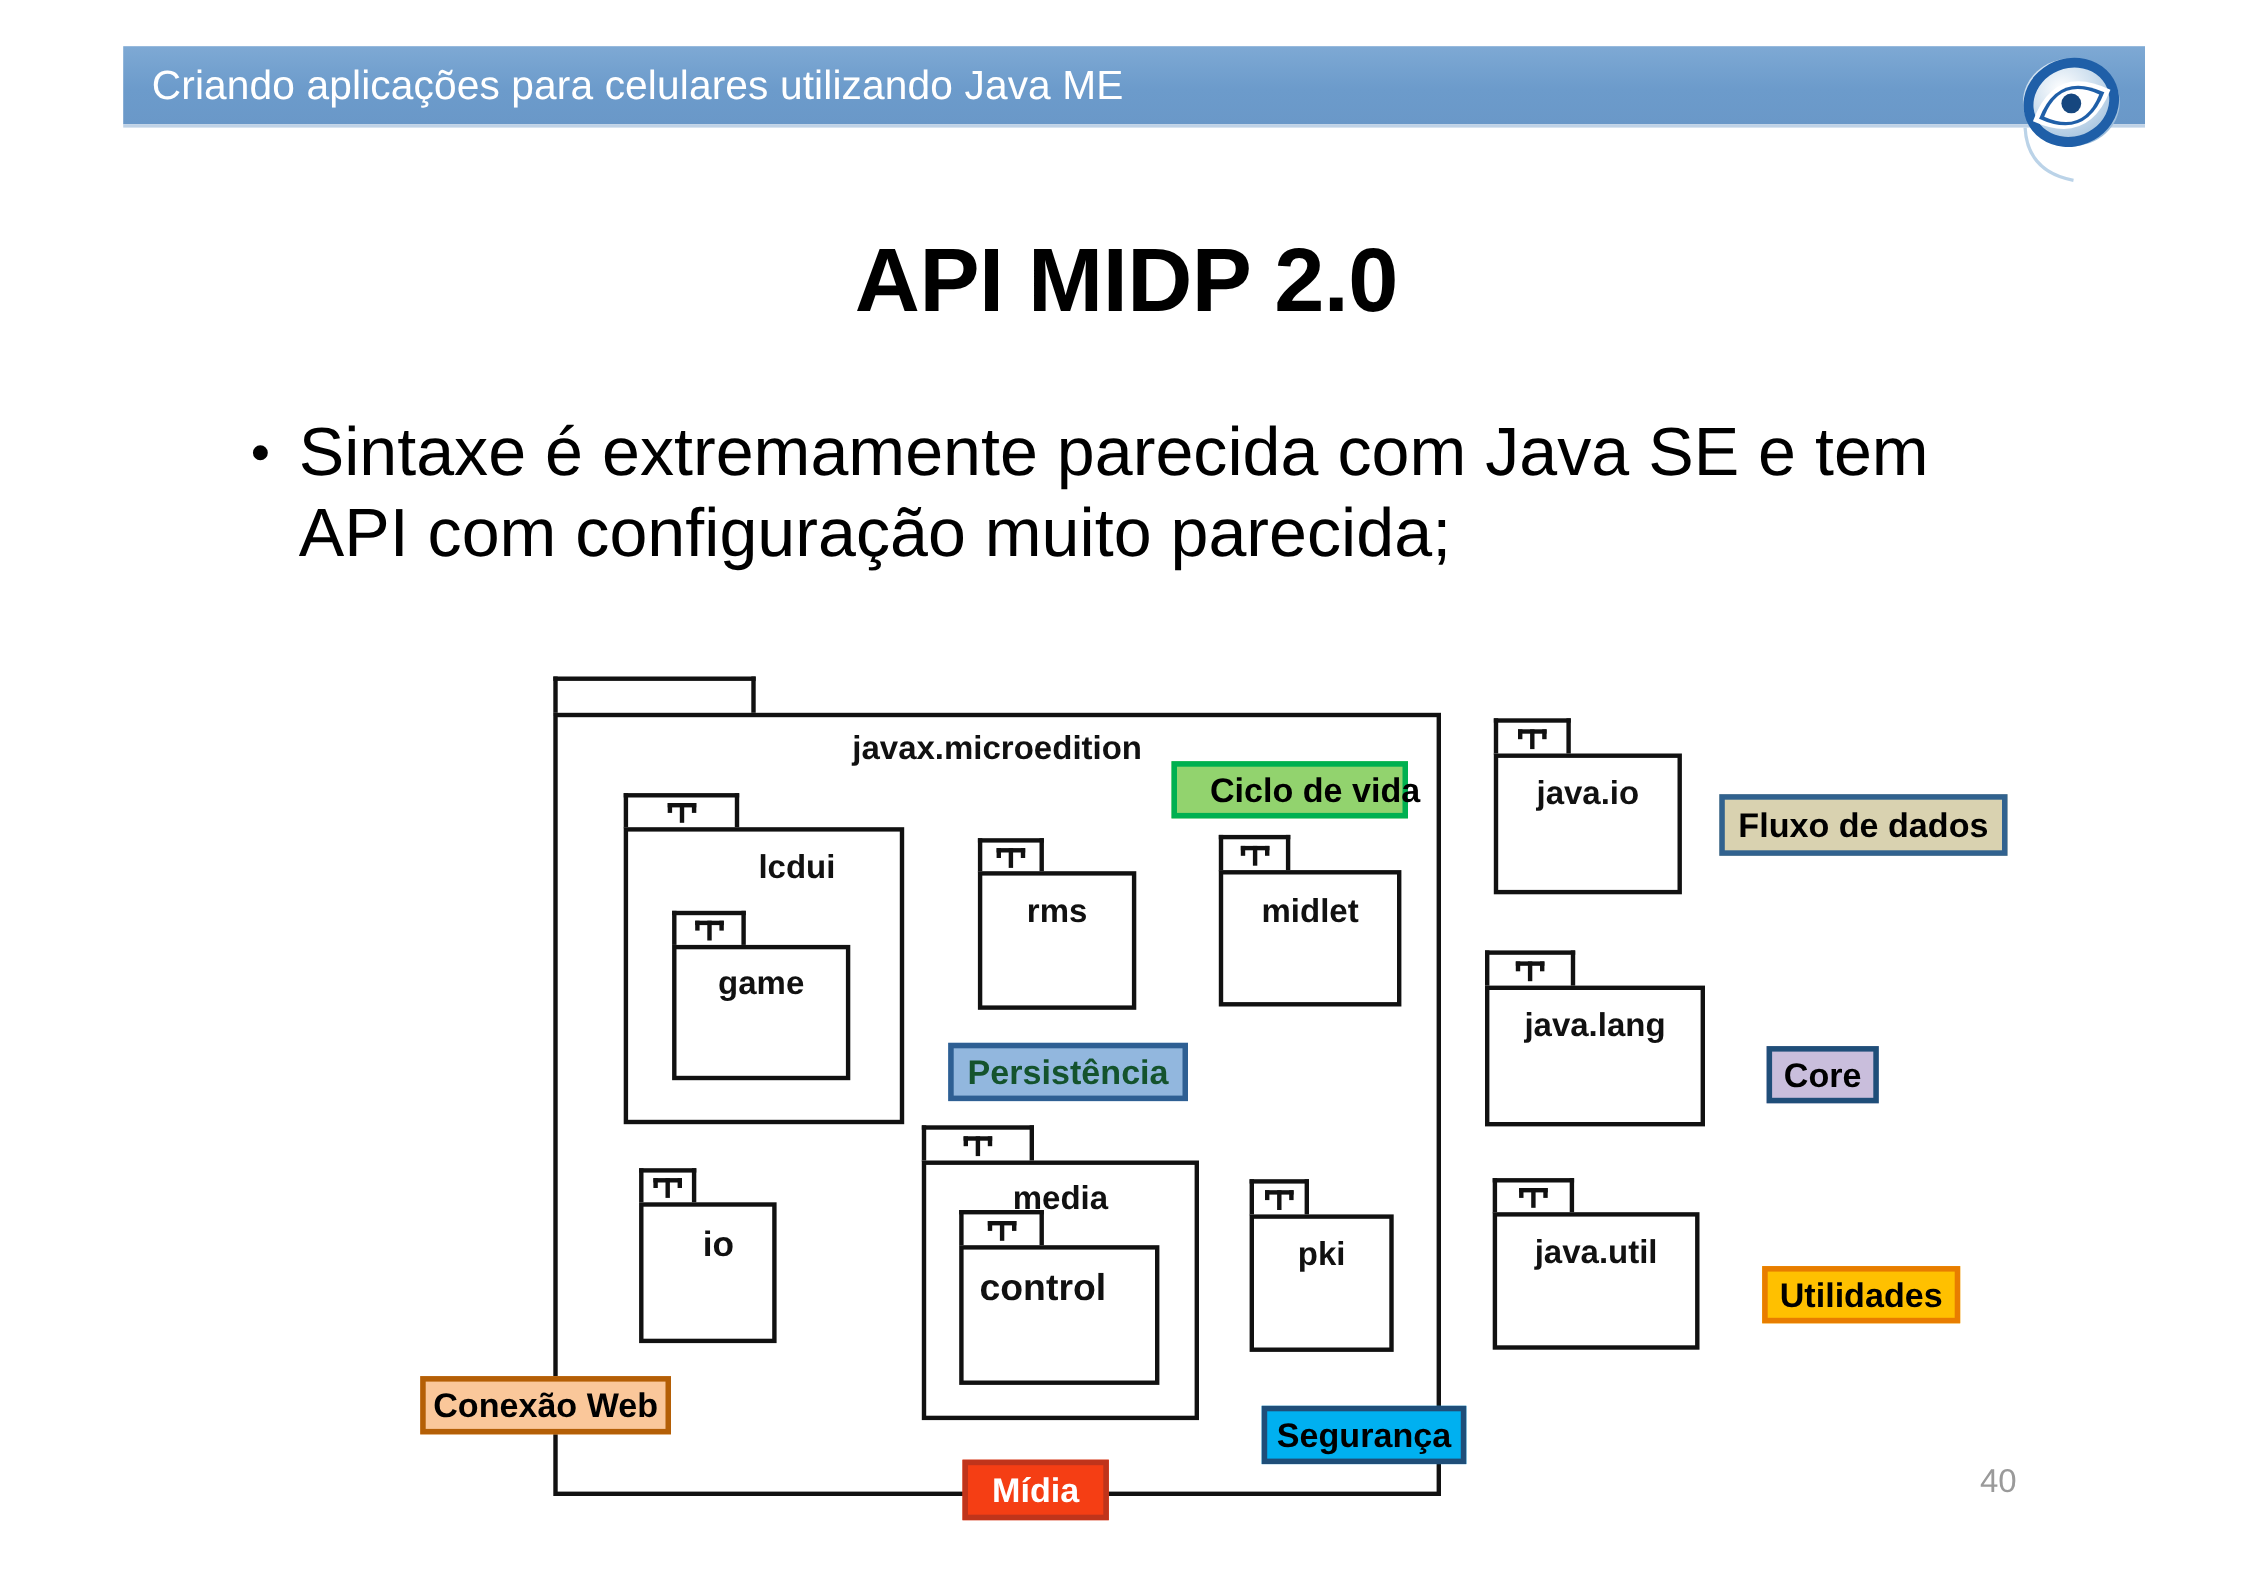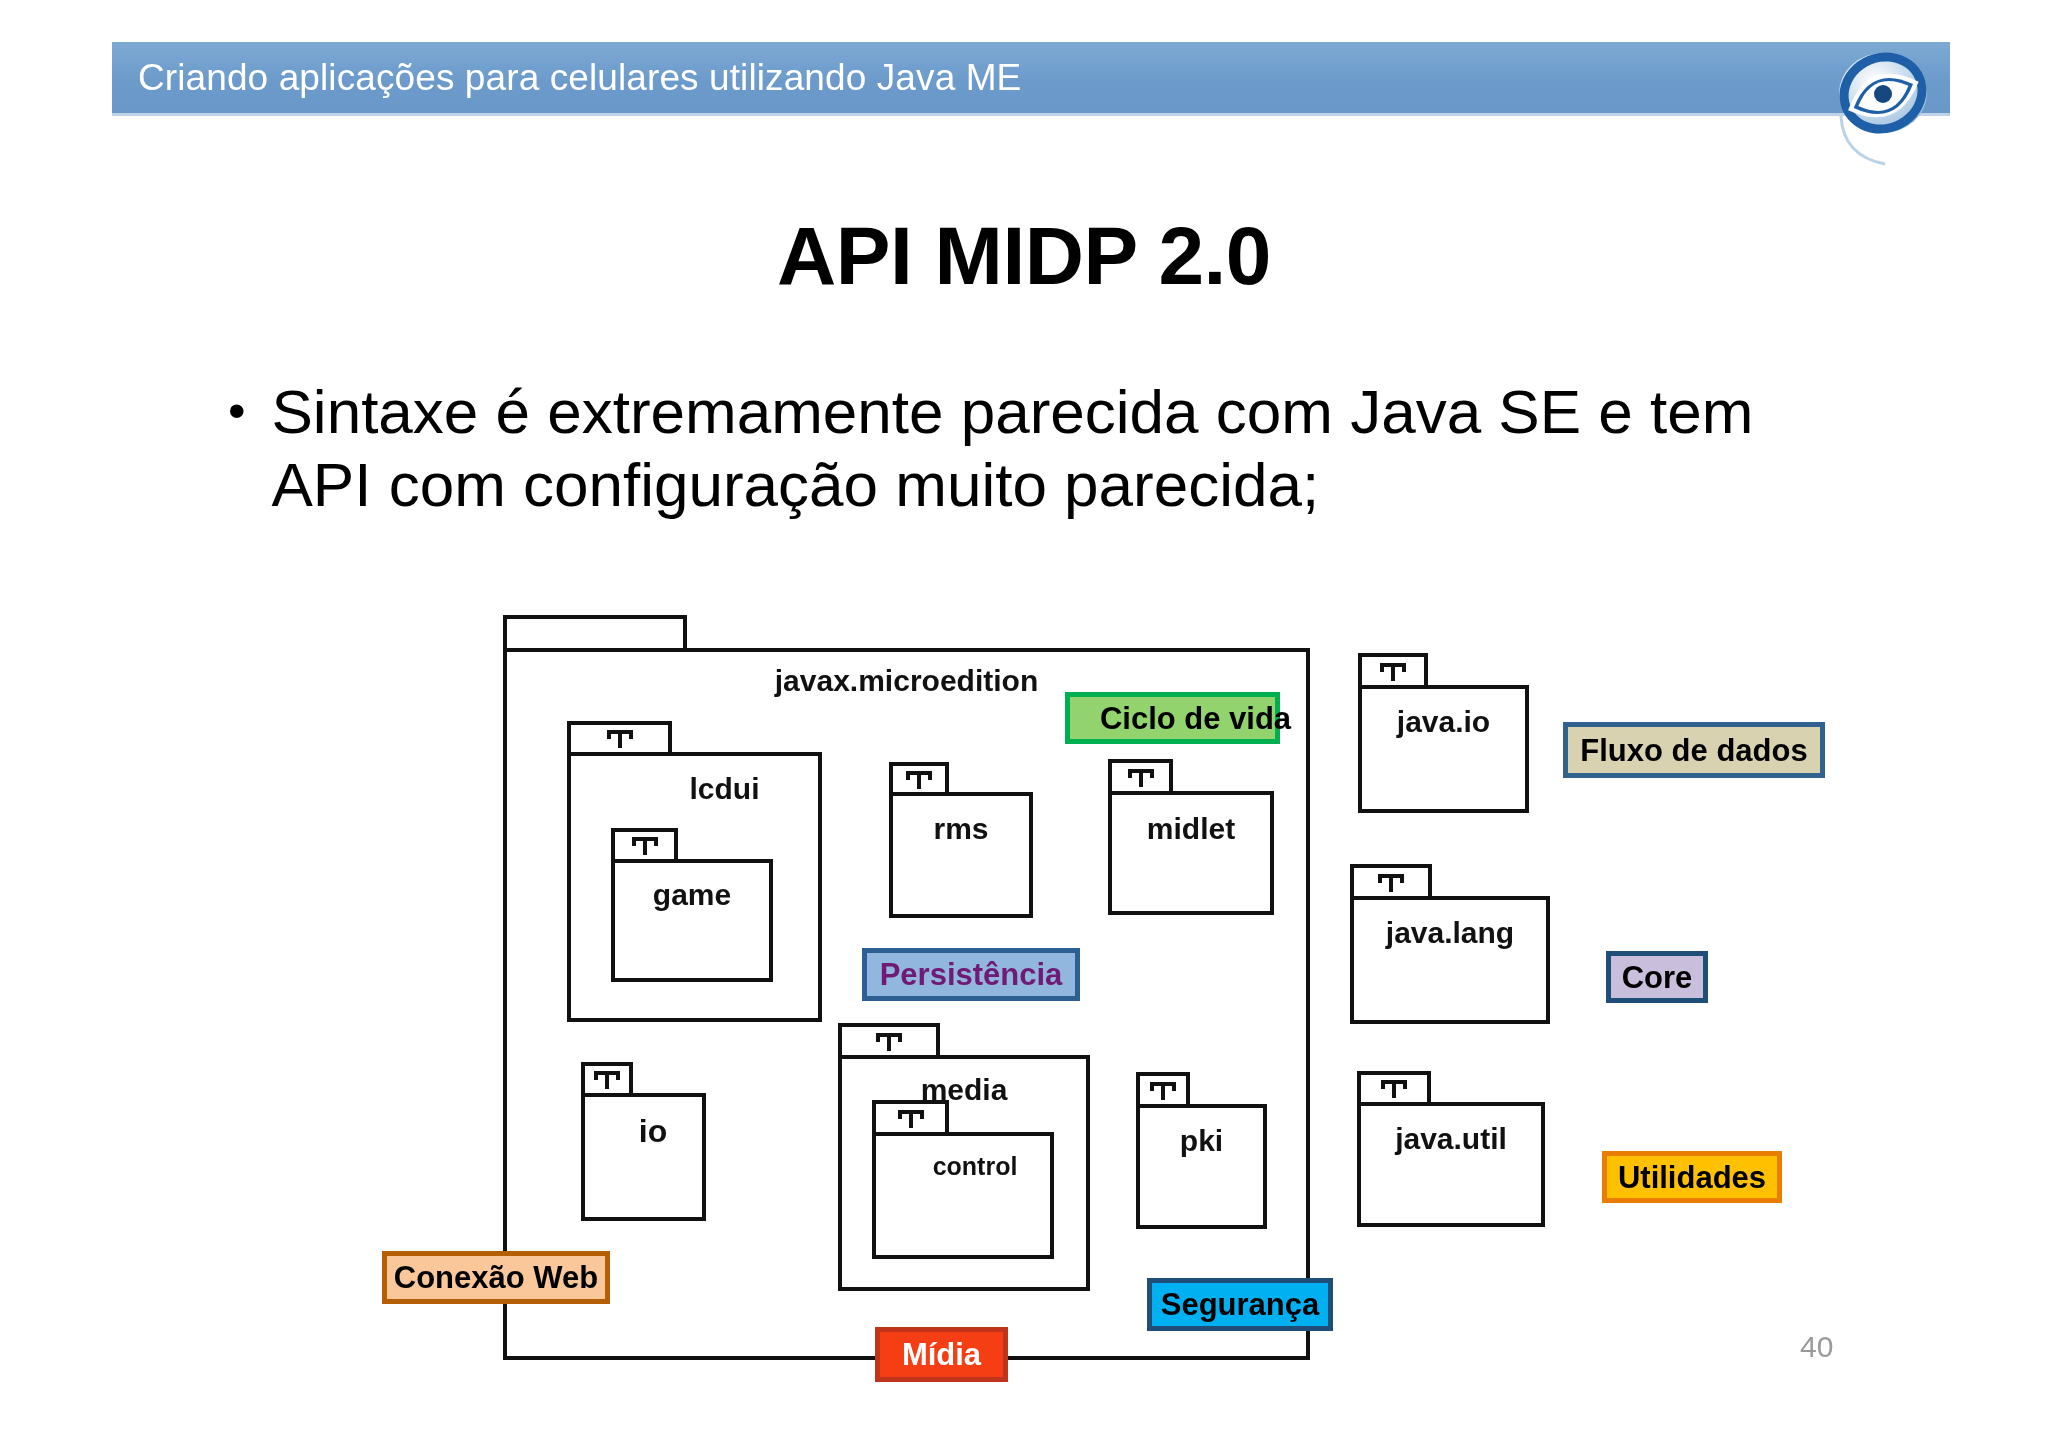--- a/index.html
+++ b/index.html
@@ -290,21 +290,21 @@
   </div>
 
   <div class="pkg">
     <div class="pkg-tab" style="left:872px; top:1100px; width:77px; height:33px;">
       <span class="tab-glyph">
           <i class="lfoot"></i>
           <i class="rfoot"></i>
         </span>
     </div>
     <div class="pkg-body" style="left:872px; top:1132px; width:182px; height:127px;"></div>
-    <div class="pkg-label" style="left:872px; top:1152px; width:206px; font-size:25px;">control</div>
+    <div class="pkg-label" style="left:845px; top:1152px; width:206px; font-size:34px;">control</div>
   </div>
 
   <div class="pkg">
     <div class="pkg-tab" style="left:1136px; top:1072px; width:54px; height:33px;">
       <span class="tab-glyph">
           <i class="lfoot"></i>
           <i class="rfoot"></i>
         </span>
     </div>
     <div class="pkg-body" style="left:1136px; top:1104px; width:131px; height:125px;"></div>
@@ -342,21 +342,21 @@
     </div>
     <div class="pkg-body" style="left:1357px; top:1102px; width:188px; height:125px;"></div>
     <div class="pkg-label" style="left:1357px; top:1122px; width:188px; font-size:30px;">java.util</div>
   </div>
 
 
   <div class="badge" style="left:1065px; top:692px; width:215px; height:52px; background:#92D36E; border:5px solid #00B050; color:#000;padding-left:46px;">Ciclo de vida</div>
 
   <div class="badge" style="left:1563px; top:722px; width:262px; height:56px; background:#D9D2B0; border:5px solid #31628F; color:#000;">Fluxo de dados</div>
 
-  <div class="badge" style="left:862px; top:948px; width:218px; height:53px; background:#92B7DE; border:5px solid #2E5F93; color:#701a75;">Persistência</div>
+  <div class="badge" style="left:862px; top:948px; width:218px; height:53px; background:#92B7DE; border:5px solid #2E5F93; color:#14532d;">Persistência</div>
 
   <div class="badge" style="left:1606px; top:951px; width:102px; height:52px; background:#C9BEDC; border:5px solid #1F4E79; color:#000;">Core</div>
 
   <div class="badge" style="left:1602px; top:1151px; width:180px; height:52px; background:#FFC000; border:5px solid #E87D00; color:#000;">Utilidades</div>
 
   <div class="badge" style="left:382px; top:1251px; width:228px; height:53px; background:#FAC79A; border:5px solid #B45F06; color:#000;">Conexão Web</div>
 
   <div class="badge" style="left:1147px; top:1278px; width:186px; height:53px; background:#00B0F0; border:5px solid #1F4E79; color:#000;">Segurança</div>
 
   <div class="badge" style="left:875px; top:1327px; width:133px; height:55px; background:#F53E14; border:5px solid #C0341B; color:#FFFFFF;">Mídia</div>

